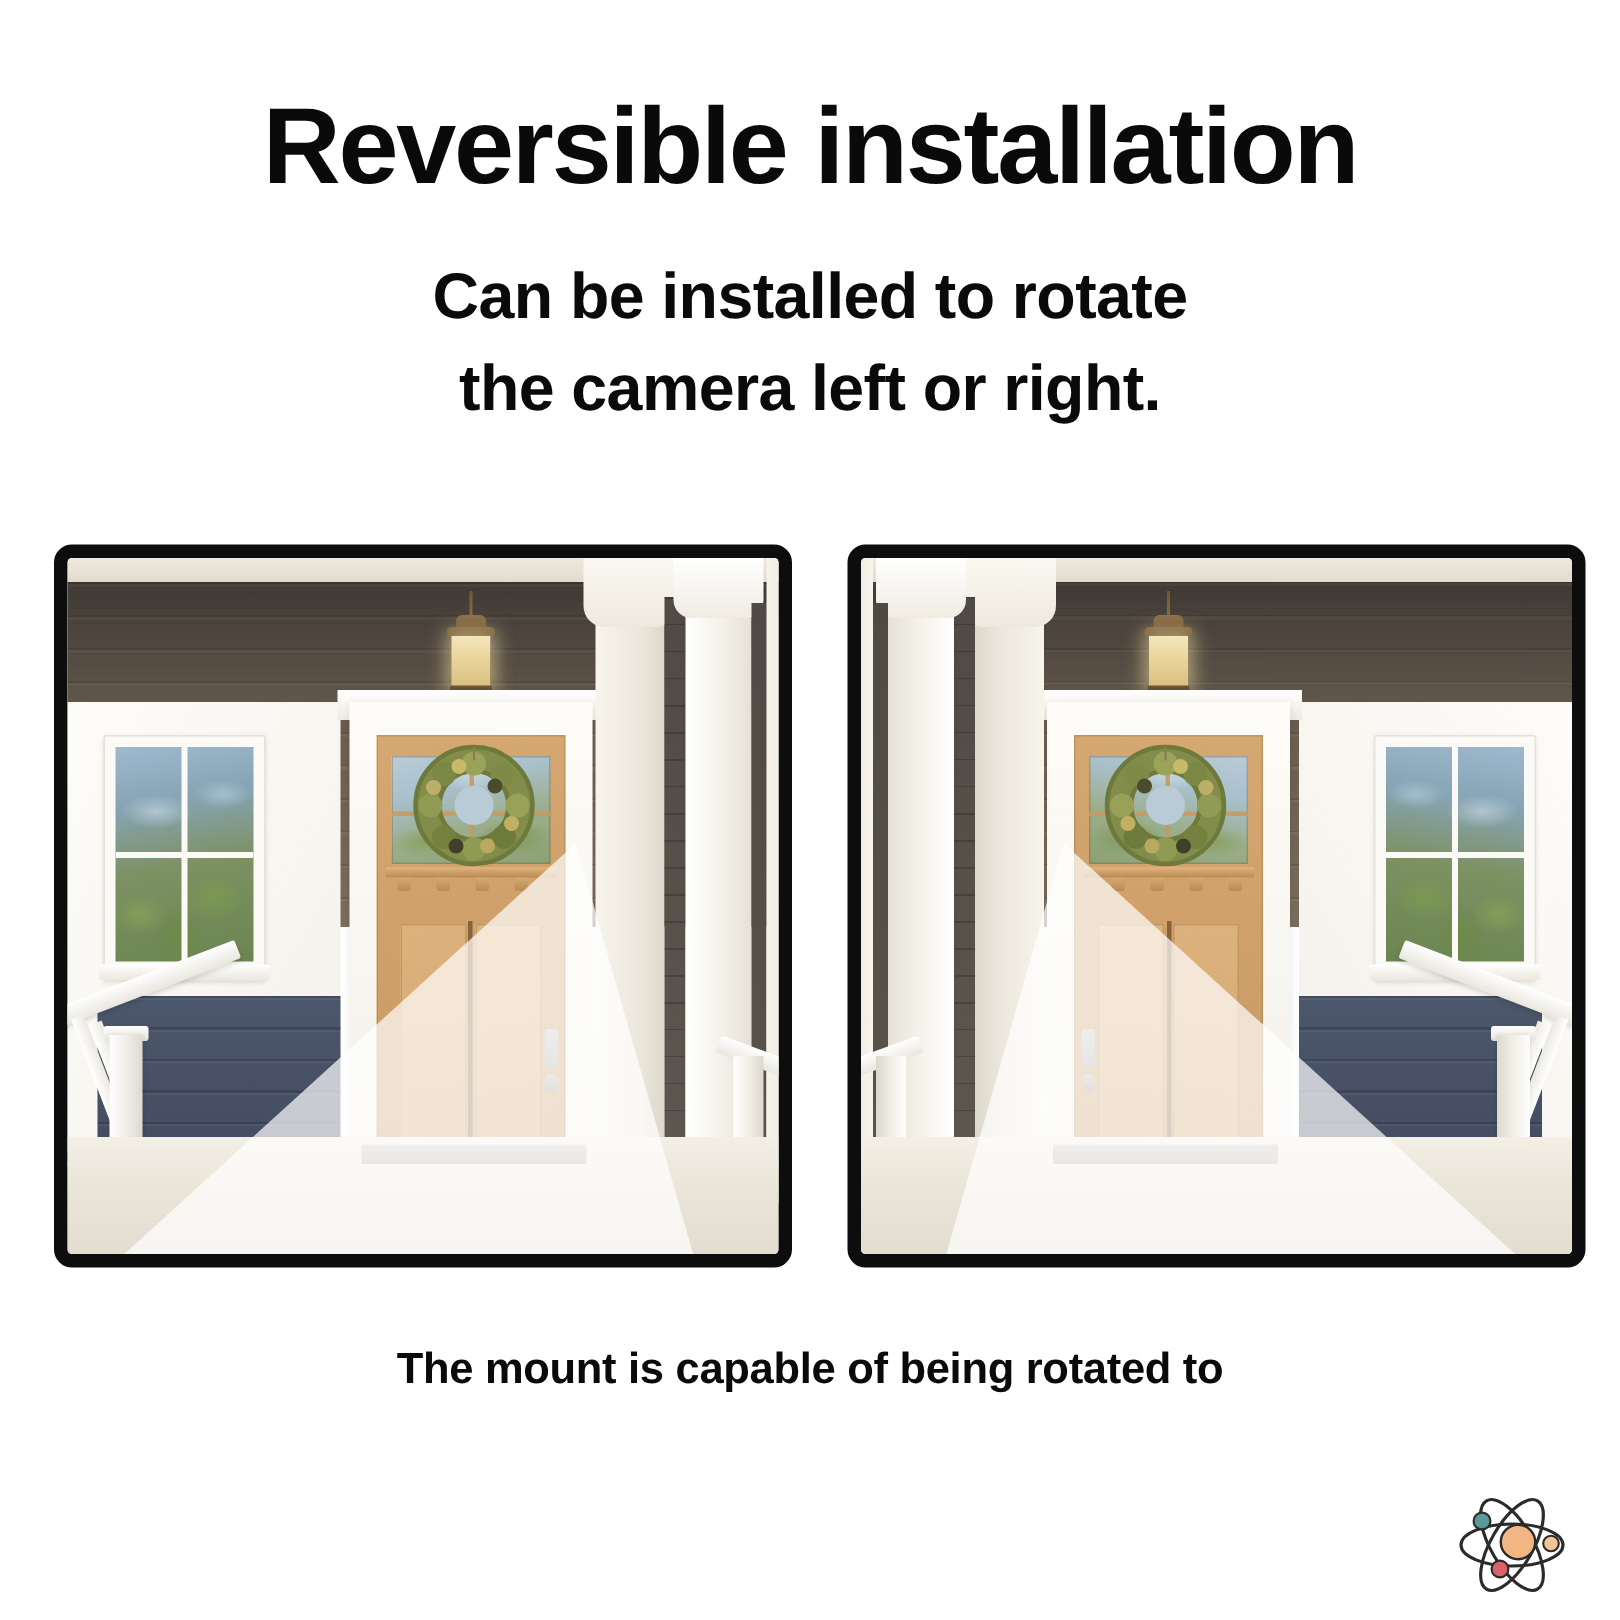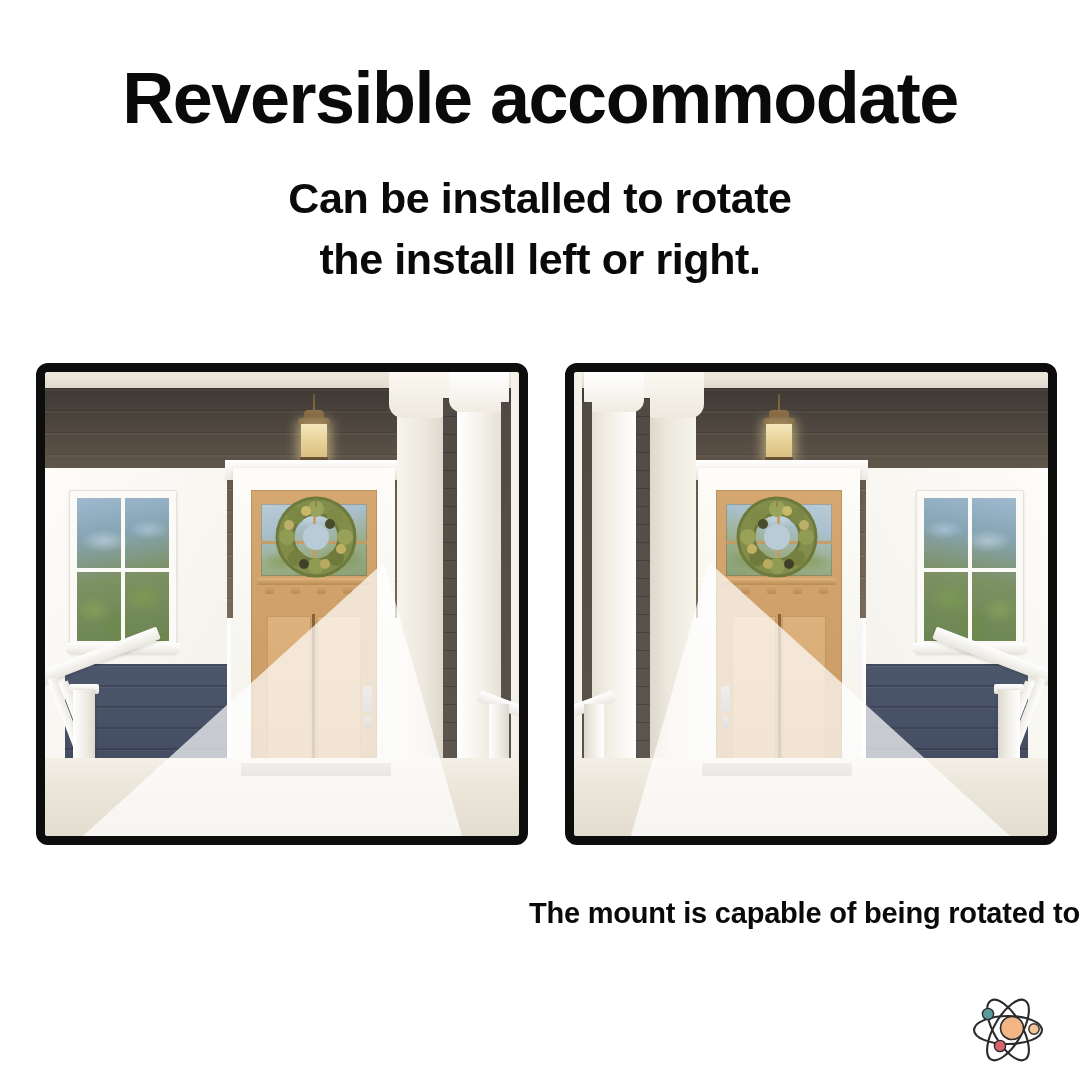--- a/index.html
+++ b/index.html
@@ -27,21 +27,21 @@
   }
   .subtitle .ln{display:block;}
 
   
   .caption{
     position:absolute;top:895px;left:0;width:1080px;
     text-align:center;
     font-size:29px;font-weight:700;color:#0a0a0a;
     line-height:1.3;letter-spacing:-0.2px;
   }
-  .caption .ln{display:block;text-align:right;}
+  .caption .ln{display:block;}
 
   
   .panel{
     position:absolute;top:363px;width:492px;height:482px;
     border:9px solid #0d0d0d;border-radius:12px;
     box-sizing:border-box;overflow:hidden;background:#ffffff;
   }
   .panel-left{left:36px;}
   .panel-right{left:565px;}
   .scene-wrap{position:absolute;inset:0;overflow:hidden;}
@@ -256,25 +256,25 @@
   }
 
   
   .logo{position:absolute;left:962px;top:988px;width:92px;height:84px;}
 </style>
 </head>
 <body>
 
 <div class="page">
 
-  <div class="title">Reversible accommodate</div>
+  <div class="title">Reversible installation</div>
 
   <div class="subtitle">
     <span class="ln">Can be installed to rotate</span>
-    <span class="ln">the install left or right.</span>
+    <span class="ln">the camera left or right.</span>
   </div>
 
   <div class="panel panel-left">
     <div class="scene-wrap">
       <div class="scene">
 
         <div class="soffit"></div>
         <div class="upper-siding"></div>
         <div class="mid-siding"></div>
 

